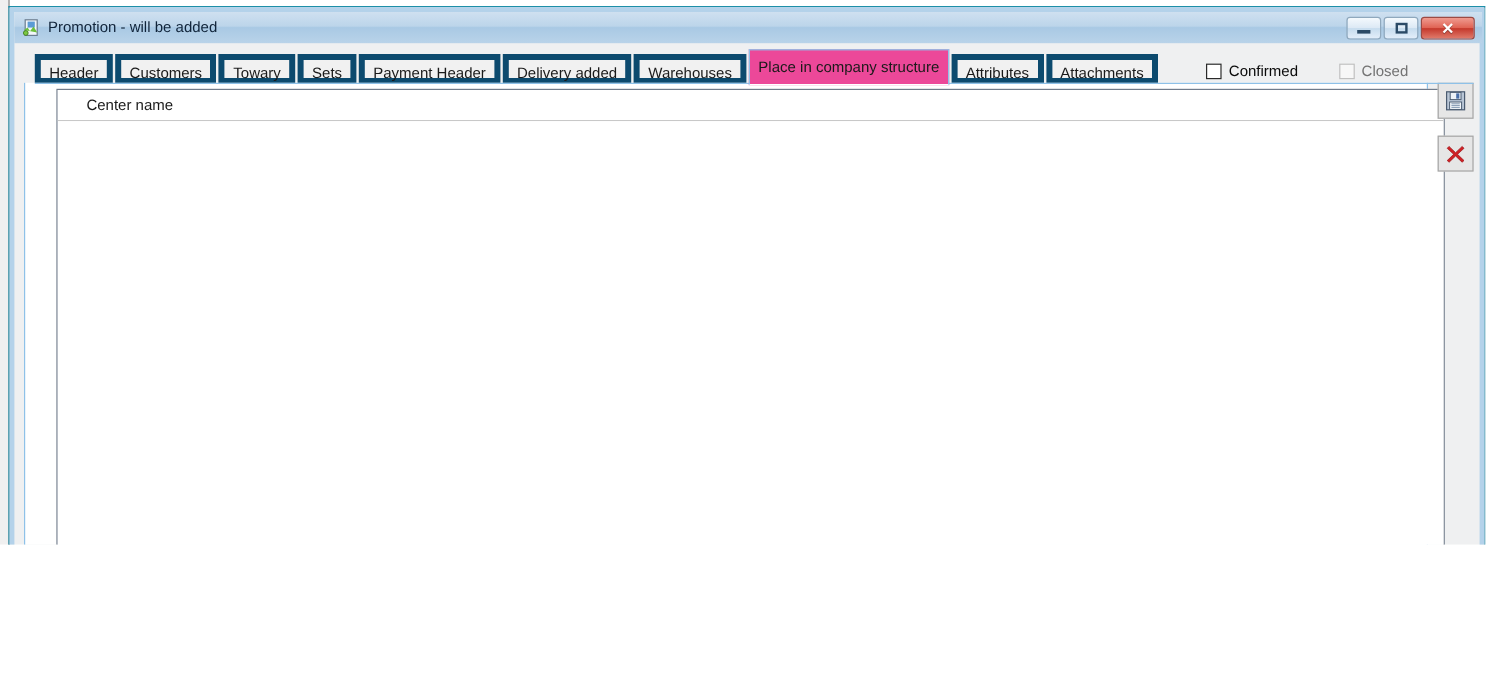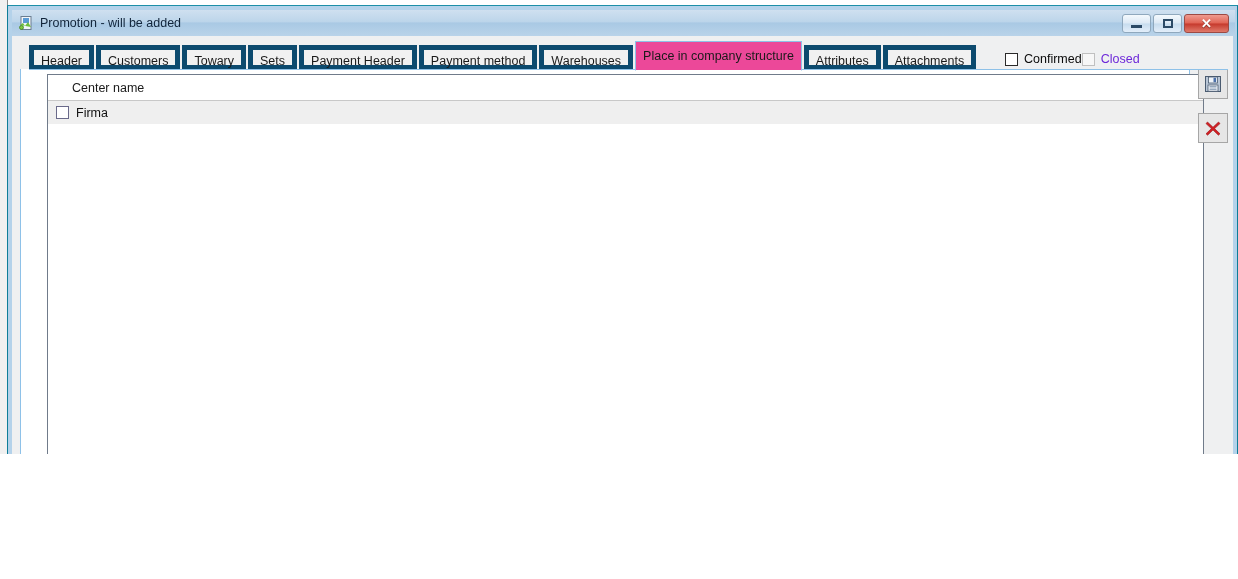--- a/index.html
+++ b/index.html
@@ -164,31 +164,32 @@
     background: #8ec1e8;
     z-index: 1;
   }
 
   
   .flags {
     position: absolute;
     left: 965px; top: 46px;
     display: flex;
     align-items: center;
+    gap: 34px;
     z-index: 4;
     padding-left: 32px;
   }
   .flag {
     display: flex;
     align-items: center;
     gap: 6px;
     font-size: 12.5px;
     color: #0a0a0a;
   }
-  .flag.disabled { color: #6d28d9; }
+  .flag.disabled { color: #737373; }
   .cbox {
     width: 13px; height: 13px;
     box-sizing: border-box;
     border: 1px solid #2a2a2a;
     background: #ffffff;
     flex: none;
   }
   .flag.disabled .cbox {
     border-color: #c0c0c0;
     background: #f7f7f7;
@@ -373,21 +374,21 @@
     </div>
 
     <div class="tabstrip">
       <div class="tab-underline"></div>
       <div class="tabs" id="tabs-host">
           <div class="tab">Header</div>
           <div class="tab">Customers</div>
           <div class="tab">Towary</div>
           <div class="tab">Sets</div>
           <div class="tab">Payment Header</div>
-          <div class="tab">Payment method</div>
+          <div class="tab">Delivery added</div>
           <div class="tab">Warehouses</div>
           <div class="tab active">Place in company structure</div>
           <div class="tab">Attributes</div>
           <div class="tab">Attachments</div>
         </div>
     </div>
 
     <div class="flags" id="flags-host">
         <div class="flag">
           <span class="cbox"></span>
@@ -398,26 +399,20 @@
           <span>Closed</span>
         </div>
       </div>
 
     <div class="content-panel">
 
       <div class="grid">
         <div class="grid-header">
           <span class="grid-header-cell">Center name</span>
         </div>
-        <div id="grid-rows-host">
-            <div class="grid-row">
-              <span class="row-cbox"></span>
-              <span class="row-label">Firma</span>
-            </div>
-          </div>
         <div class="grid-body-fill"></div>
       </div>
 
       <div class="hscroll">
         <span class="scroll-arrow">‹</span>
         <span class="scroll-track">
           <span class="scroll-thumb"></span>
         </span>
         <span class="scroll-arrow">›</span>
       </div>

